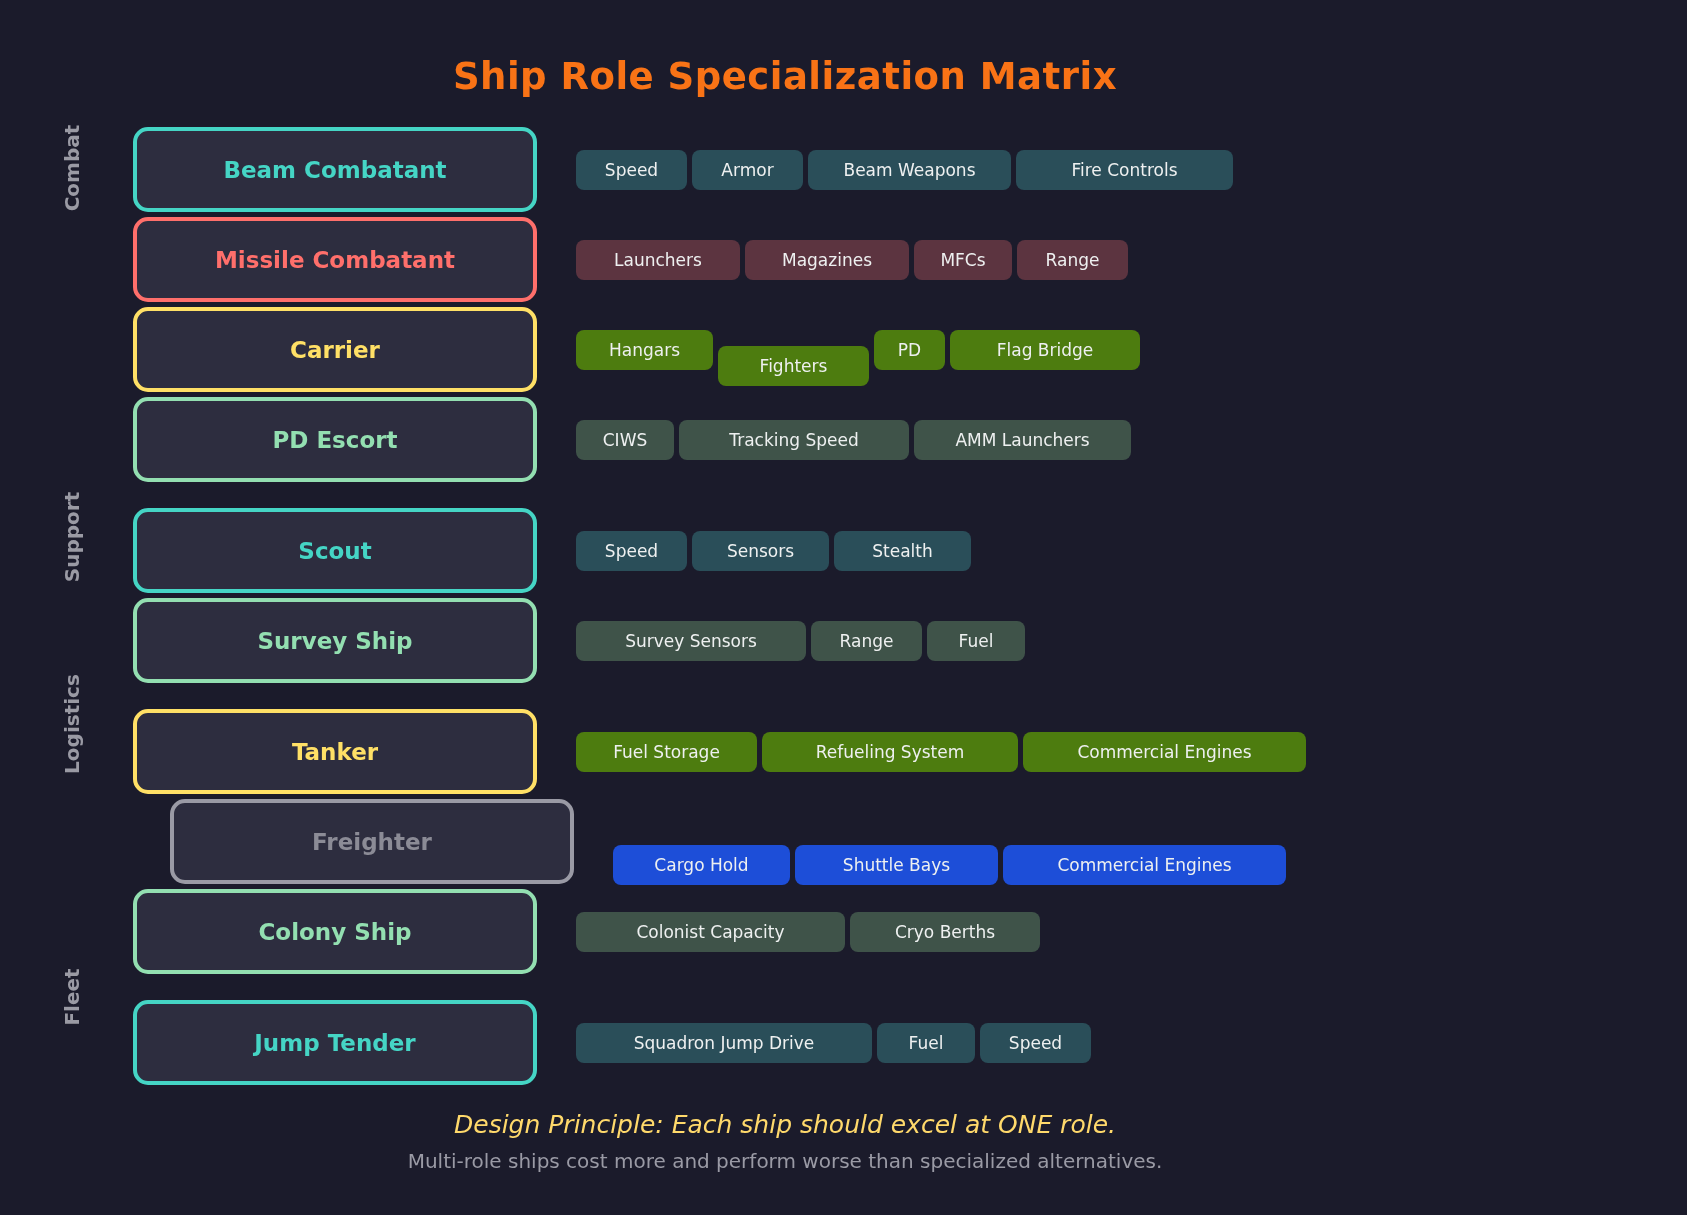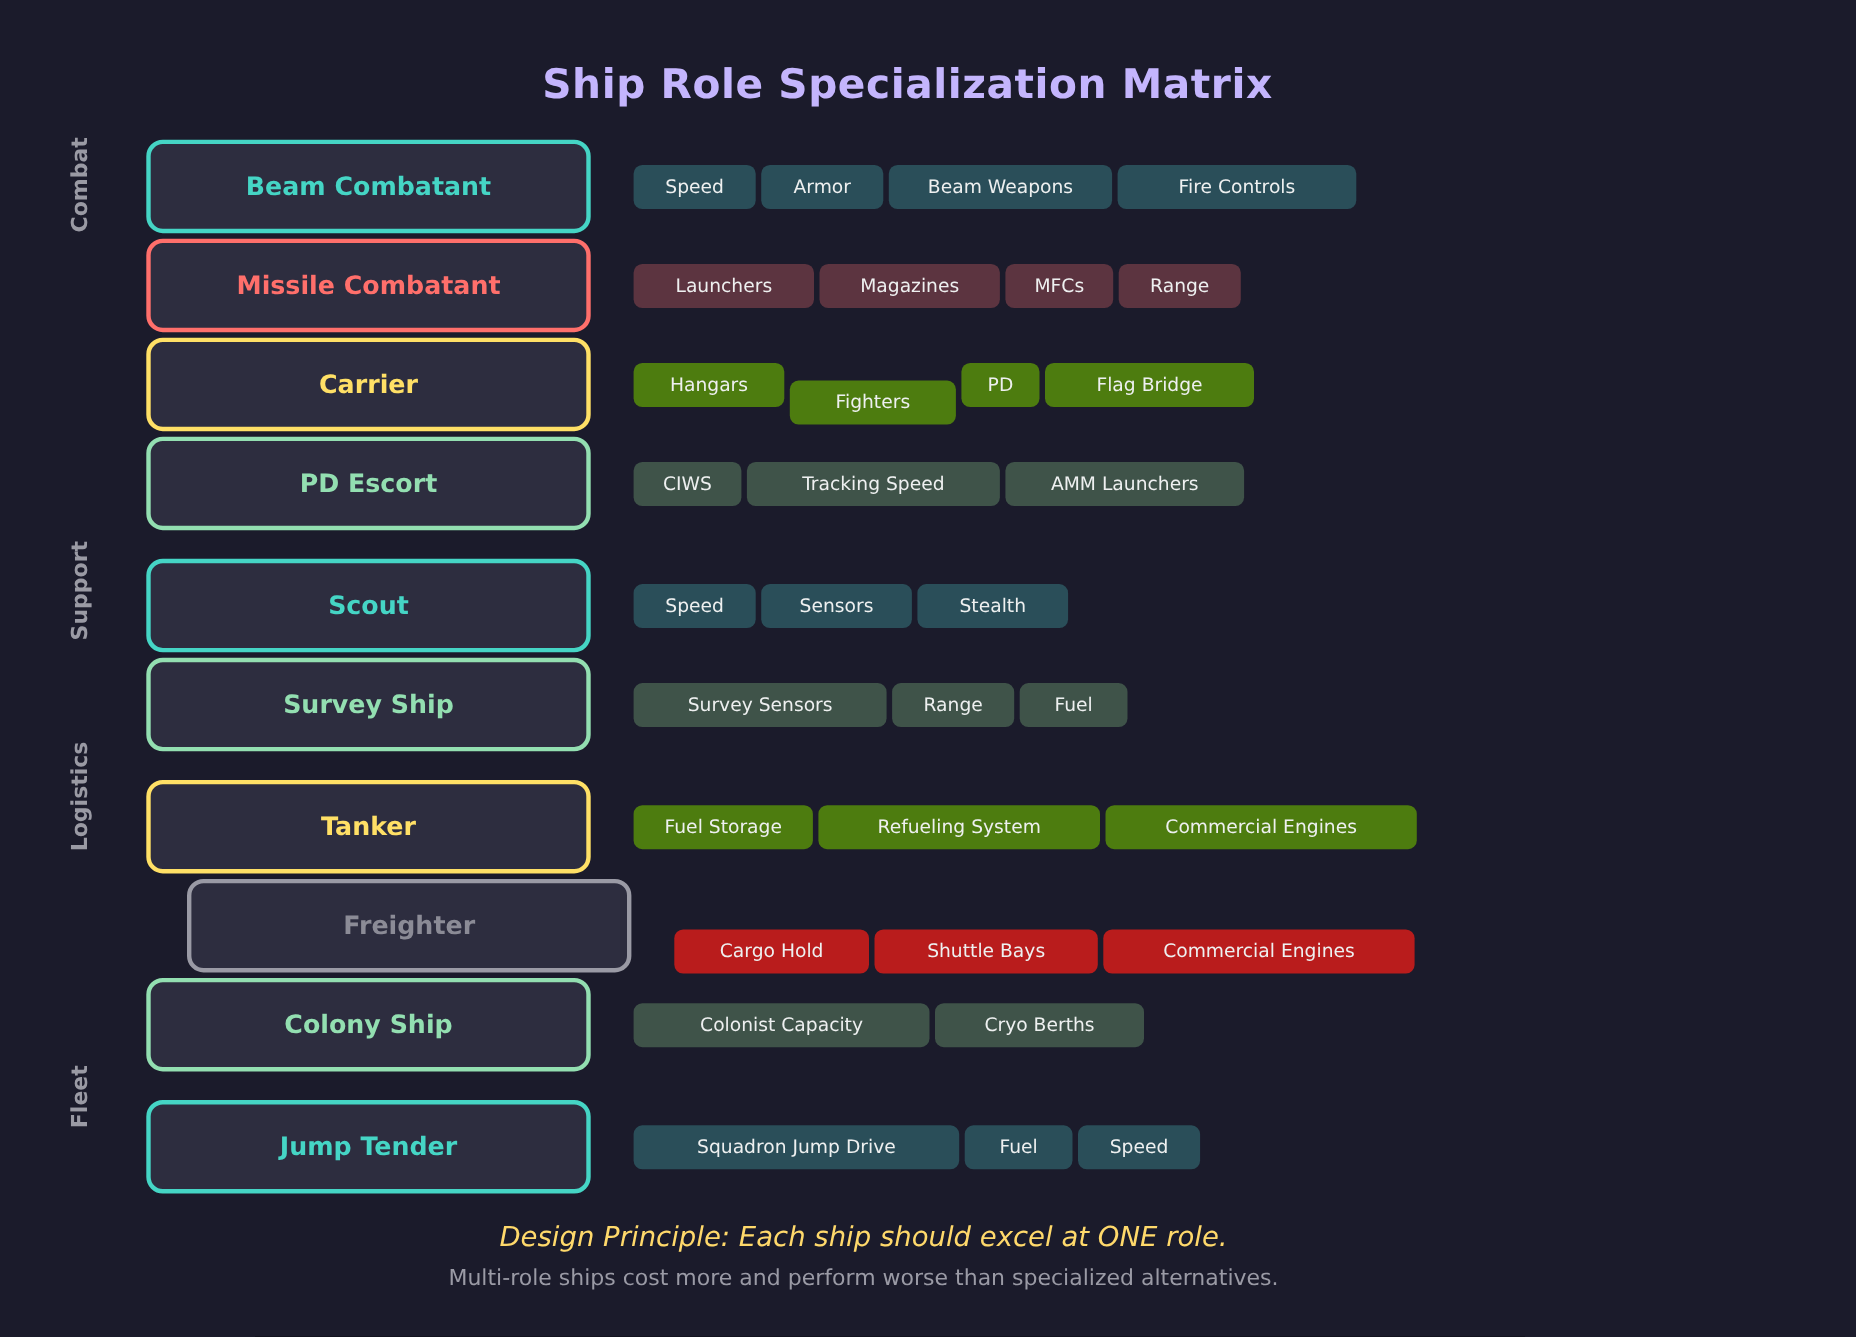--- a/index.html
+++ b/index.html
@@ -6,23 +6,22 @@
   .canvas{
     position:relative;
     width:1687px;height:1215px;
     background:#1b1b2b;
     overflow:hidden;
     font-family:"DejaVu Sans","Liberation Sans",sans-serif;
   }
   .title{
     position:absolute;top:55px;left:0;width:1570px;
     text-align:center;
-    font-size:37px;font-weight:bold;color:#c4b5fd;
+    font-size:37px;font-weight:bold;color:#f97316;
     letter-spacing:0.5px;
-    padding-left:40px;
   }
   .side-label{
     position:absolute;left:72px;
     transform:translate(-50%,-50%) rotate(-90deg);
     transform-origin:center center;
     color:#9a9aa4;font-size:20px;font-weight:bold;
     white-space:nowrap;
   }
   .side-label.g0{top:168px;}
   .side-label.g1{top:537px;}
@@ -60,21 +59,21 @@
   
   .teal  .rolebox{border-color:#45d5c5;color:#45d5c5;}
   .teal  .chip{background:#2a4e59;}
   .red   .rolebox{border-color:#ff6f6b;color:#ff6f6b;}
   .red   .chip{background:#5c3440;}
   .yellow .rolebox{border-color:#ffe066;color:#ffe066;}
   .yellow .chip{background:#4d7c0f;}
   .mint  .rolebox{border-color:#93dfb1;color:#93dfb1;}
   .mint  .chip{background:#3f5349;}
   .gray  .rolebox{border-color:#9a9aa5;color:#8b8b96;margin-left:37px;}
-  .gray  .chip{background:#b91c1c;margin-top:47px;}
+  .gray  .chip{background:#1d4ed8;margin-top:47px;}
   .footer-principle{
     position:absolute;top:1110px;left:0;width:1570px;
     text-align:center;
     font-size:25px;font-style:italic;color:#ffd96b;
   }
   .footer-note{
     position:absolute;top:1149px;left:0;width:1570px;
     text-align:center;
     font-size:20px;color:#9a9aa5;
   }
@@ -147,21 +146,21 @@
           <div class="chip" style="width: 111px;">Range</div>
           <div class="chip" style="width: 98px;">Fuel</div>
         </div>
       </div>
     </div>
 
     <div class="group">
       <div class="row yellow">
         <div class="rolebox">Tanker</div>
         <div class="chips">
-          <div class="chip" style="width: 163px;">Fuel Storage</div>
+          <div class="chip" style="width: 181px;">Fuel Storage</div>
           <div class="chip" style="width: 256px;">Refueling System</div>
           <div class="chip" style="width: 283px;">Commercial Engines</div>
         </div>
       </div>
       <div class="row gray">
         <div class="rolebox">Freighter</div>
         <div class="chips">
           <div class="chip" style="width: 177px;">Cargo Hold</div>
           <div class="chip" style="width: 203px;">Shuttle Bays</div>
           <div class="chip" style="width: 283px;">Commercial Engines</div>

